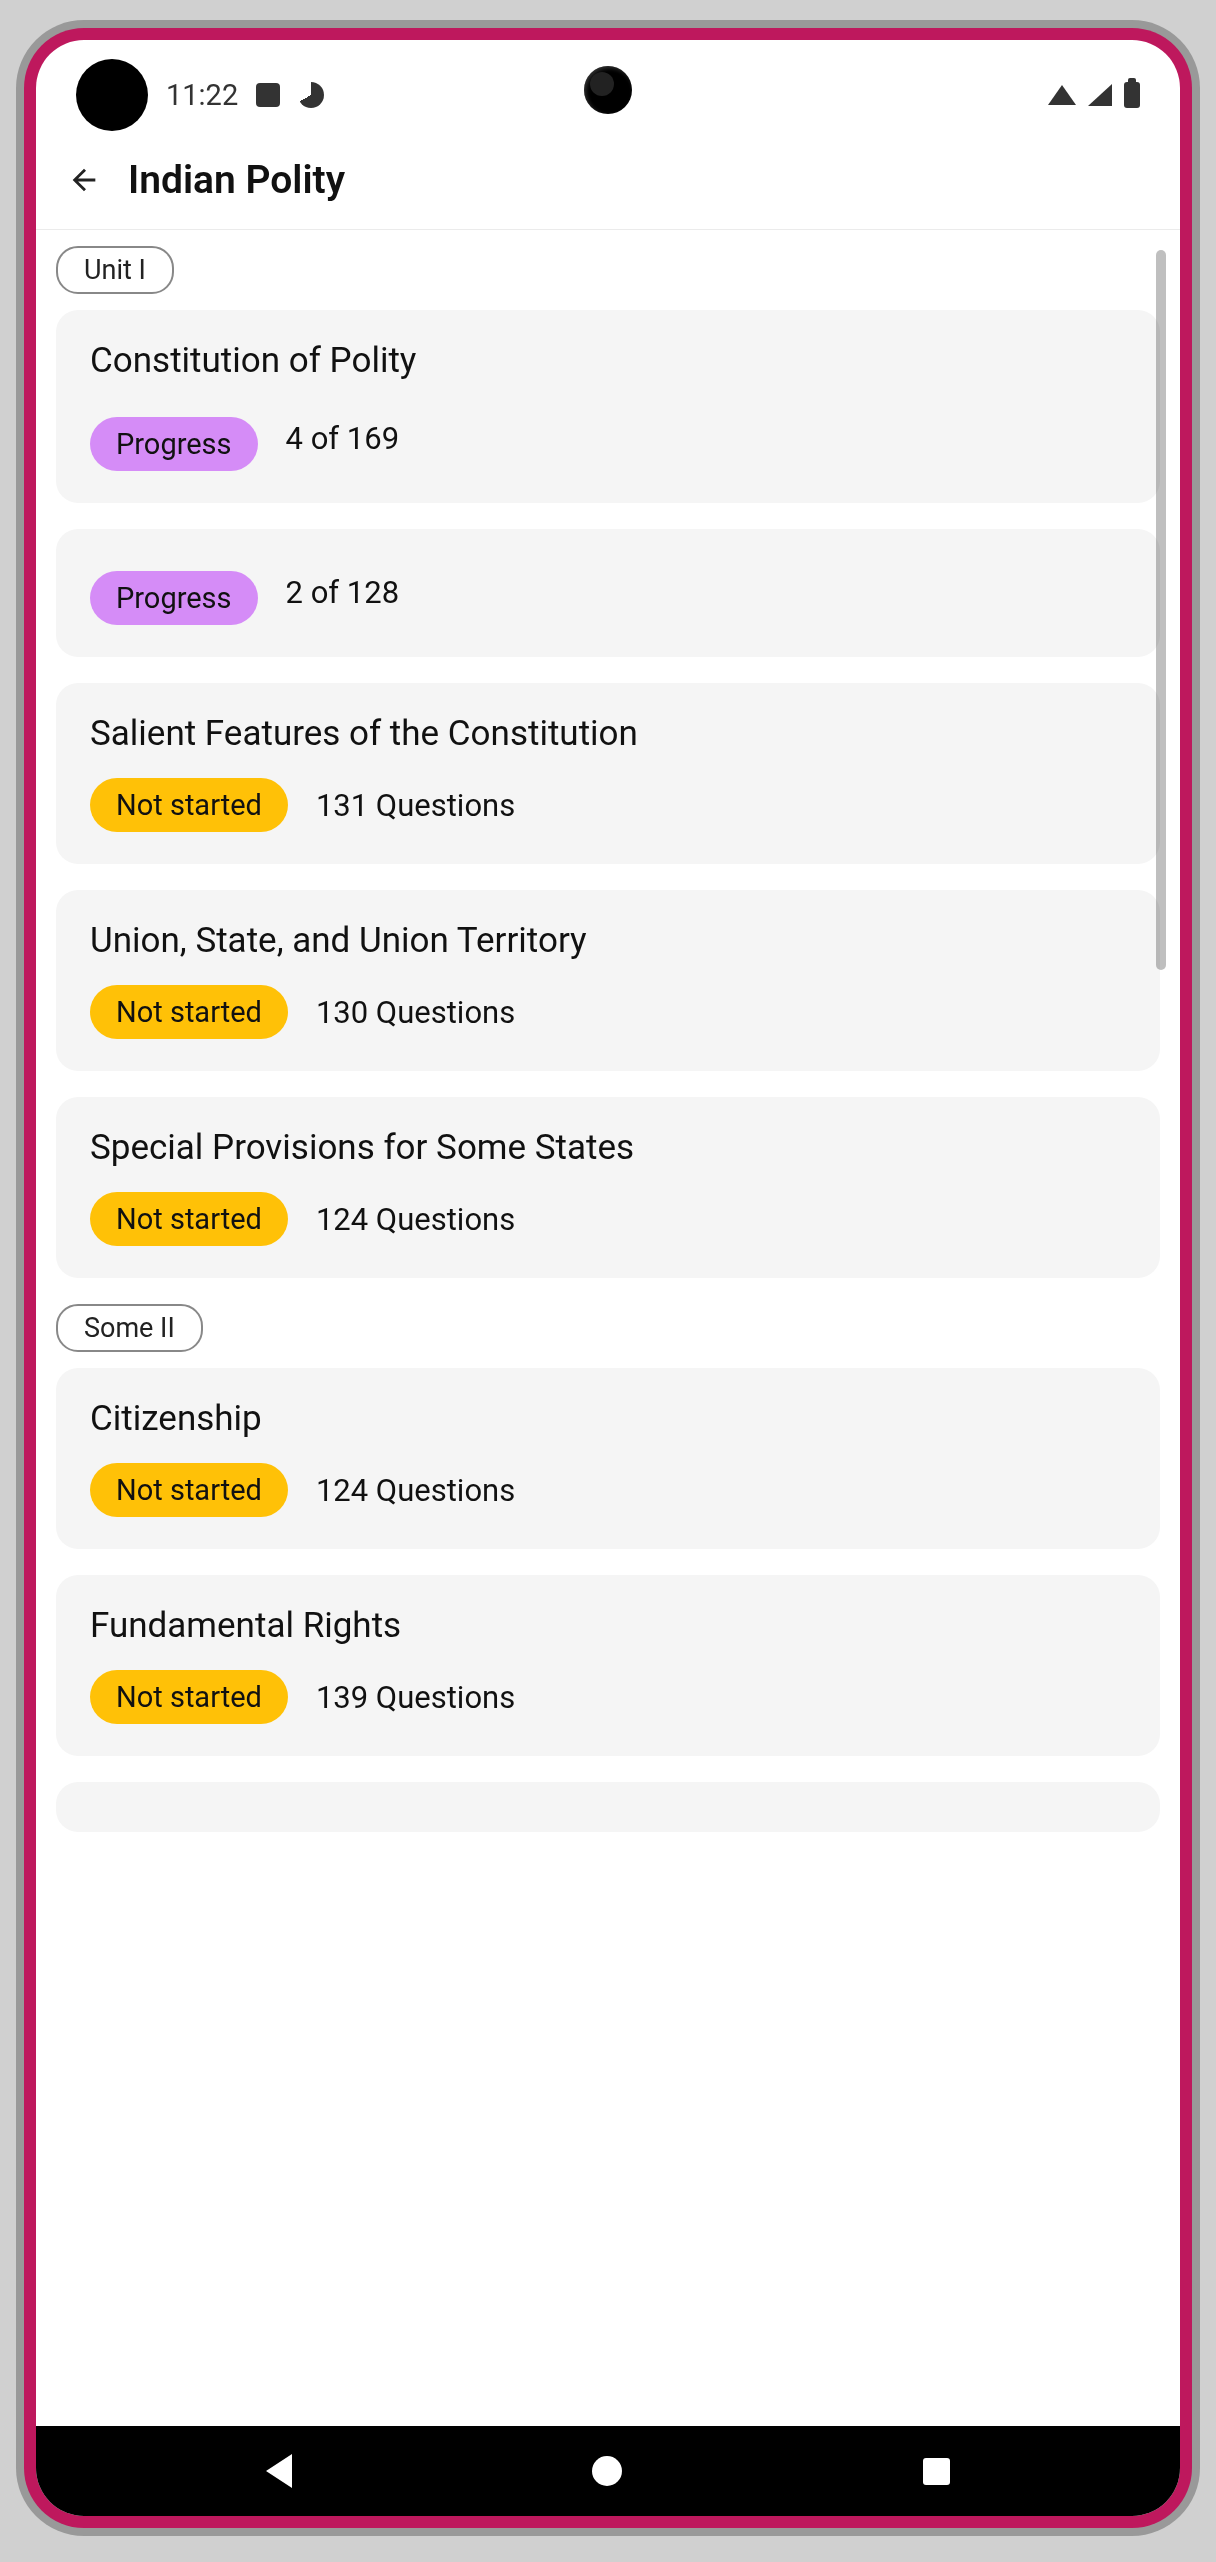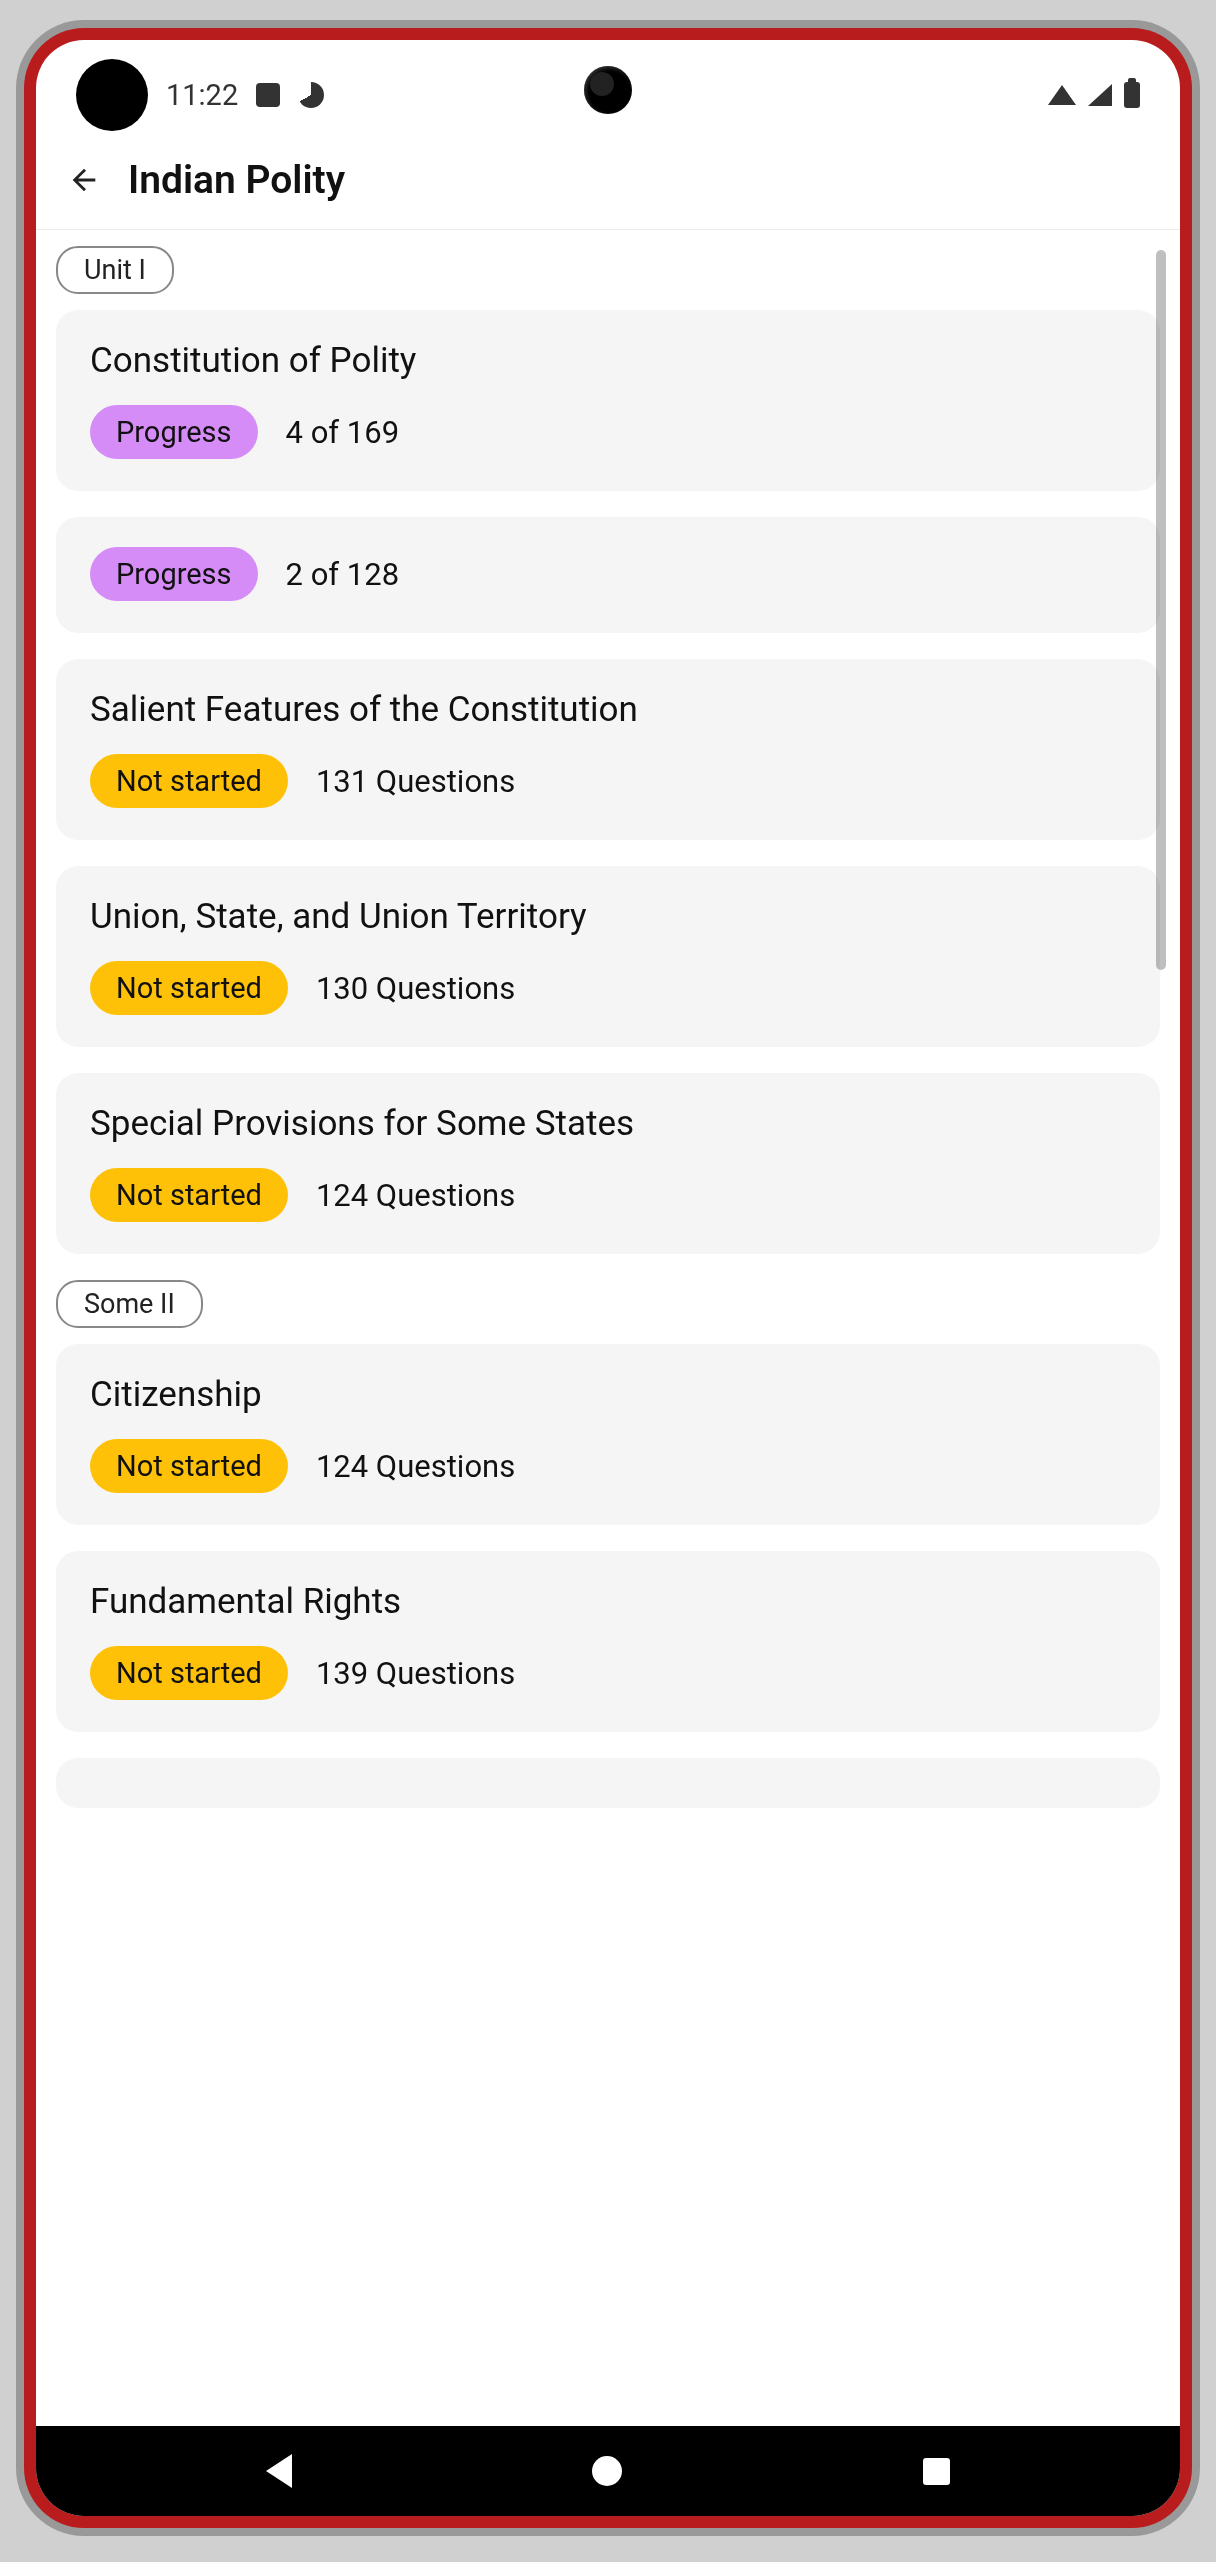--- a/index.html
+++ b/index.html
@@ -16,21 +16,21 @@
       overflow: hidden;
       position: relative;
     }
     
     .phone-outer {
       position: absolute;
       left: 24px;
       top: 28px;
       width: 1168px;
       height: 2500px;
-      background: #b91c1c;
+      background: #be185d;
       border-radius: 60px;
       padding: 12px;
     }
     
     .phone-frame-light {
       position: absolute;
       left: 16px;
       top: 20px;
       width: 1184px;
       height: 2516px;
@@ -232,20 +232,21 @@
     .status-pill {
       border-radius: 999px;
       padding: 10px 26px;
       font-size: 29px;
       color: #111;
       font-weight: 400;
     }
     
     .status-progress {
       background: #d58cf7;
+      margin-top: 12px;
     }
     
     .status-not-started {
       background: #ffc107;
     }
     
     .topic-count {
       font-size: 31px;
       color: #111;
     }

